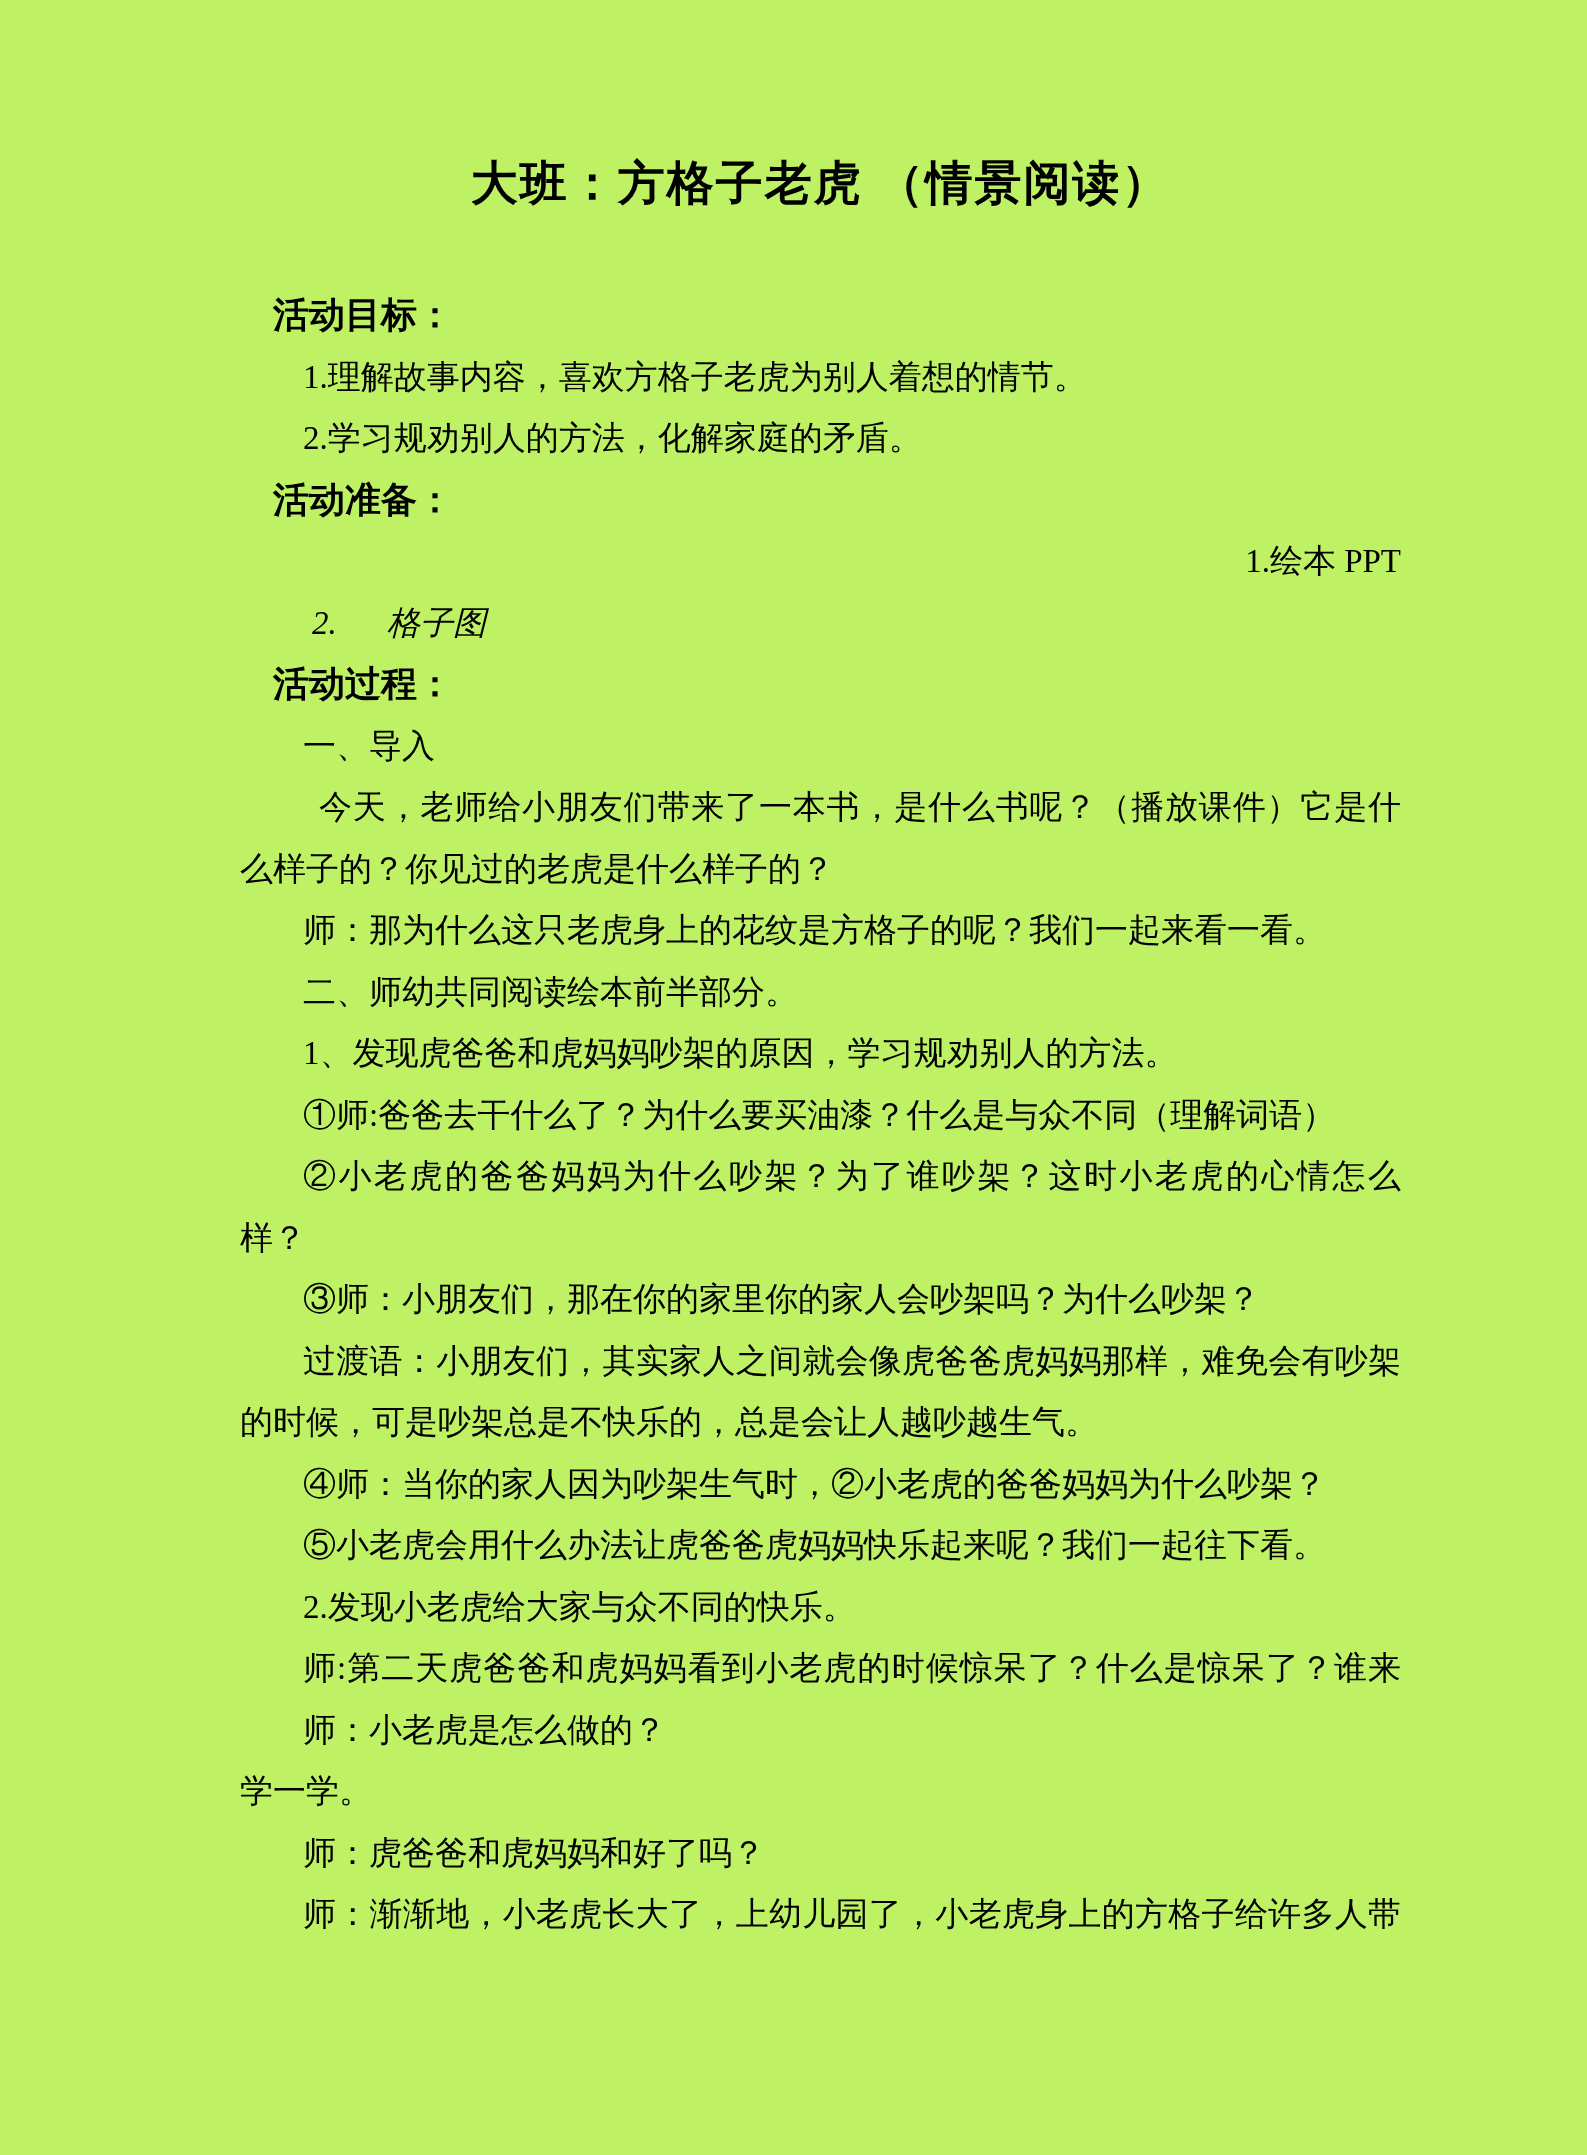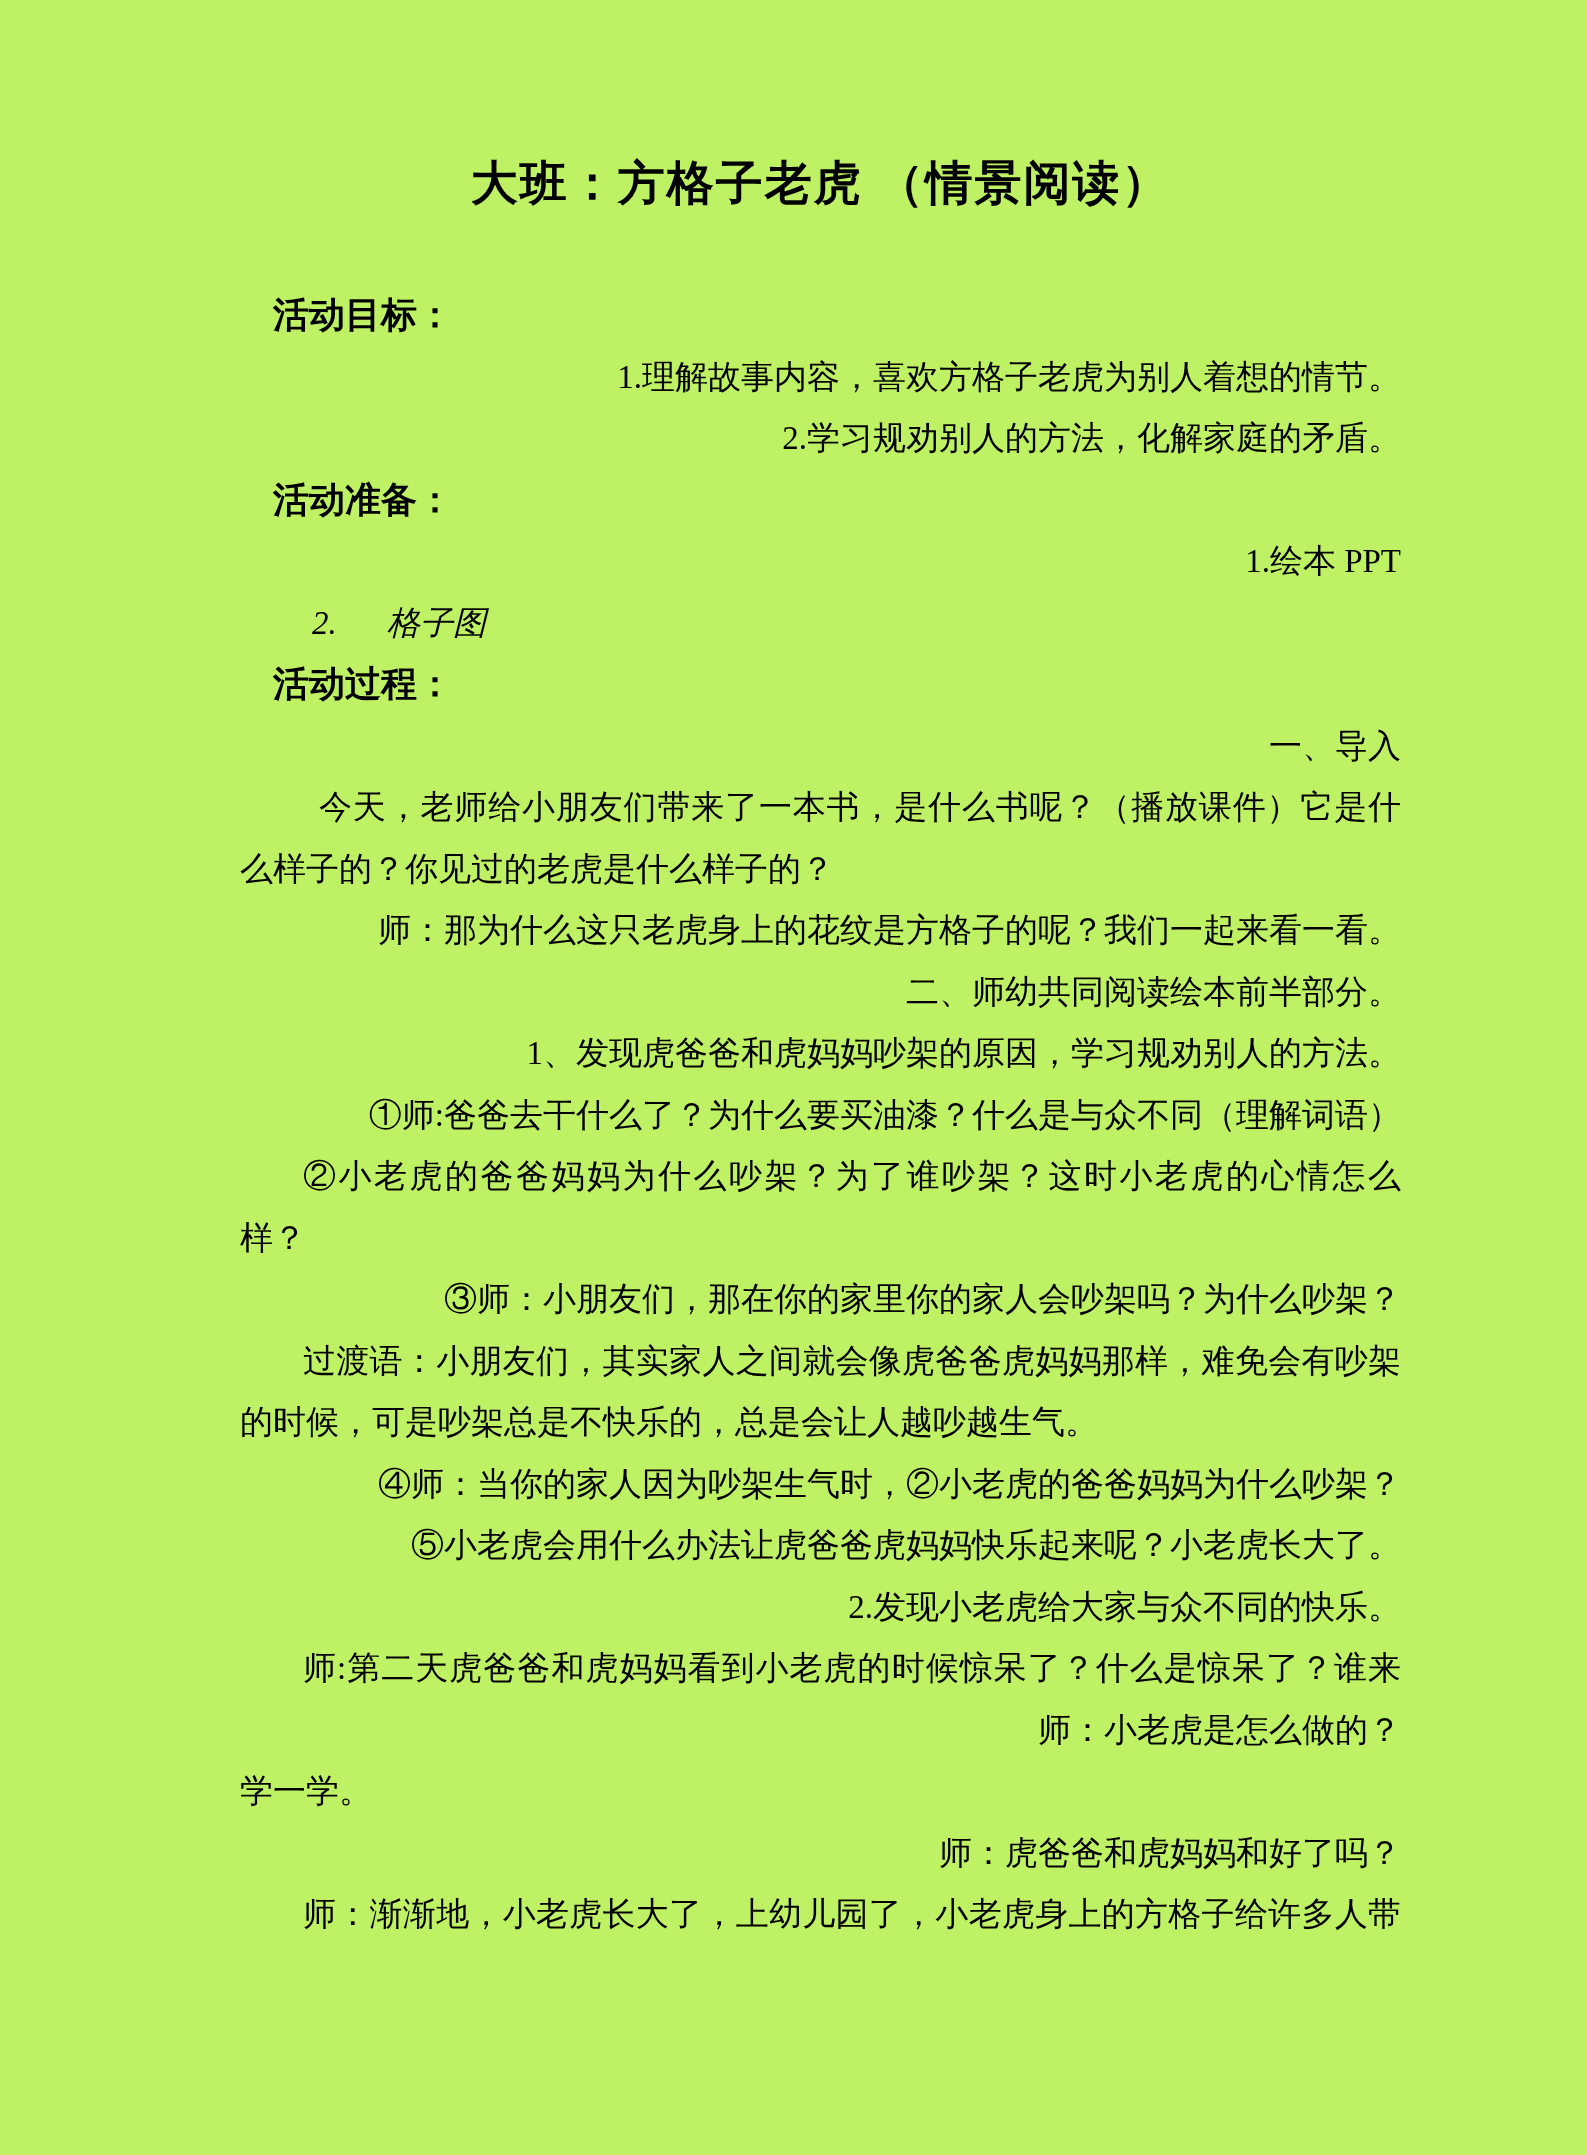--- a/index.html
+++ b/index.html
@@ -32,21 +32,21 @@
     font-weight:bold;
     line-height:61.5px;
     padding-left:33px;
     white-space:nowrap;
   }
   .line{
     font-size:33px;
     line-height:61.5px;
   }
   .nowrap{white-space:nowrap;}
-  .ind{padding-left:63px;text-align:right;}
+  .ind{padding-left:63px;}
   .ind-lg{padding-left:79px;}
   .fill{
     text-align:justify;
     text-align-last:justify;
     white-space:normal;
   }
   .prep-1{padding-left:57px;text-align:right;}
   .prep-2{padding-left:72px;font-style:italic;}
   .prep-num{
     display:inline-block;
@@ -82,21 +82,21 @@
       <div class="line ind nowrap">师：那为什么这只老虎身上的花纹是方格子的呢？我们一起来看一看。</div>
       <div class="line ind nowrap">二、师幼共同阅读绘本前半部分。</div>
       <div class="line ind nowrap">1、发现虎爸爸和虎妈妈吵架的原因，学习规劝别人的方法。</div>
       <div class="line ind nowrap">①师:爸爸去干什么了？为什么要买油漆？什么是与众不同（理解词语）</div>
       <div class="line ind fill">②小老虎的爸爸妈妈为什么吵架？为了谁吵架？这时小老虎的心情怎么</div>
       <div class="line nowrap">样？</div>
       <div class="line ind nowrap">③师：小朋友们，那在你的家里你的家人会吵架吗？为什么吵架？</div>
       <div class="line ind fill">过渡语：小朋友们，其实家人之间就会像虎爸爸虎妈妈那样，难免会有吵架</div>
       <div class="line nowrap">的时候，可是吵架总是不快乐的，总是会让人越吵越生气。</div>
       <div class="line ind nowrap">④师：当你的家人因为吵架生气时，②小老虎的爸爸妈妈为什么吵架？</div>
-      <div class="line ind nowrap">⑤小老虎会用什么办法让虎爸爸虎妈妈快乐起来呢？小老虎长大了。</div>
+      <div class="line ind nowrap">⑤小老虎会用什么办法让虎爸爸虎妈妈快乐起来呢？我们一起往下看。</div>
       <div class="line ind nowrap">2.发现小老虎给大家与众不同的快乐。</div>
       <div class="line ind fill">师:第二天虎爸爸和虎妈妈看到小老虎的时候惊呆了？什么是惊呆了？谁来</div>
       <div class="line ind nowrap">师：小老虎是怎么做的？</div>
       <div class="line nowrap">学一学。</div>
       <div class="line ind nowrap">师：虎爸爸和虎妈妈和好了吗？</div>
       <div class="line ind fill">师：渐渐地，小老虎长大了，上幼儿园了，小老虎身上的方格子给许多人带</div>
     </div>
 
   </div>
 </div>

